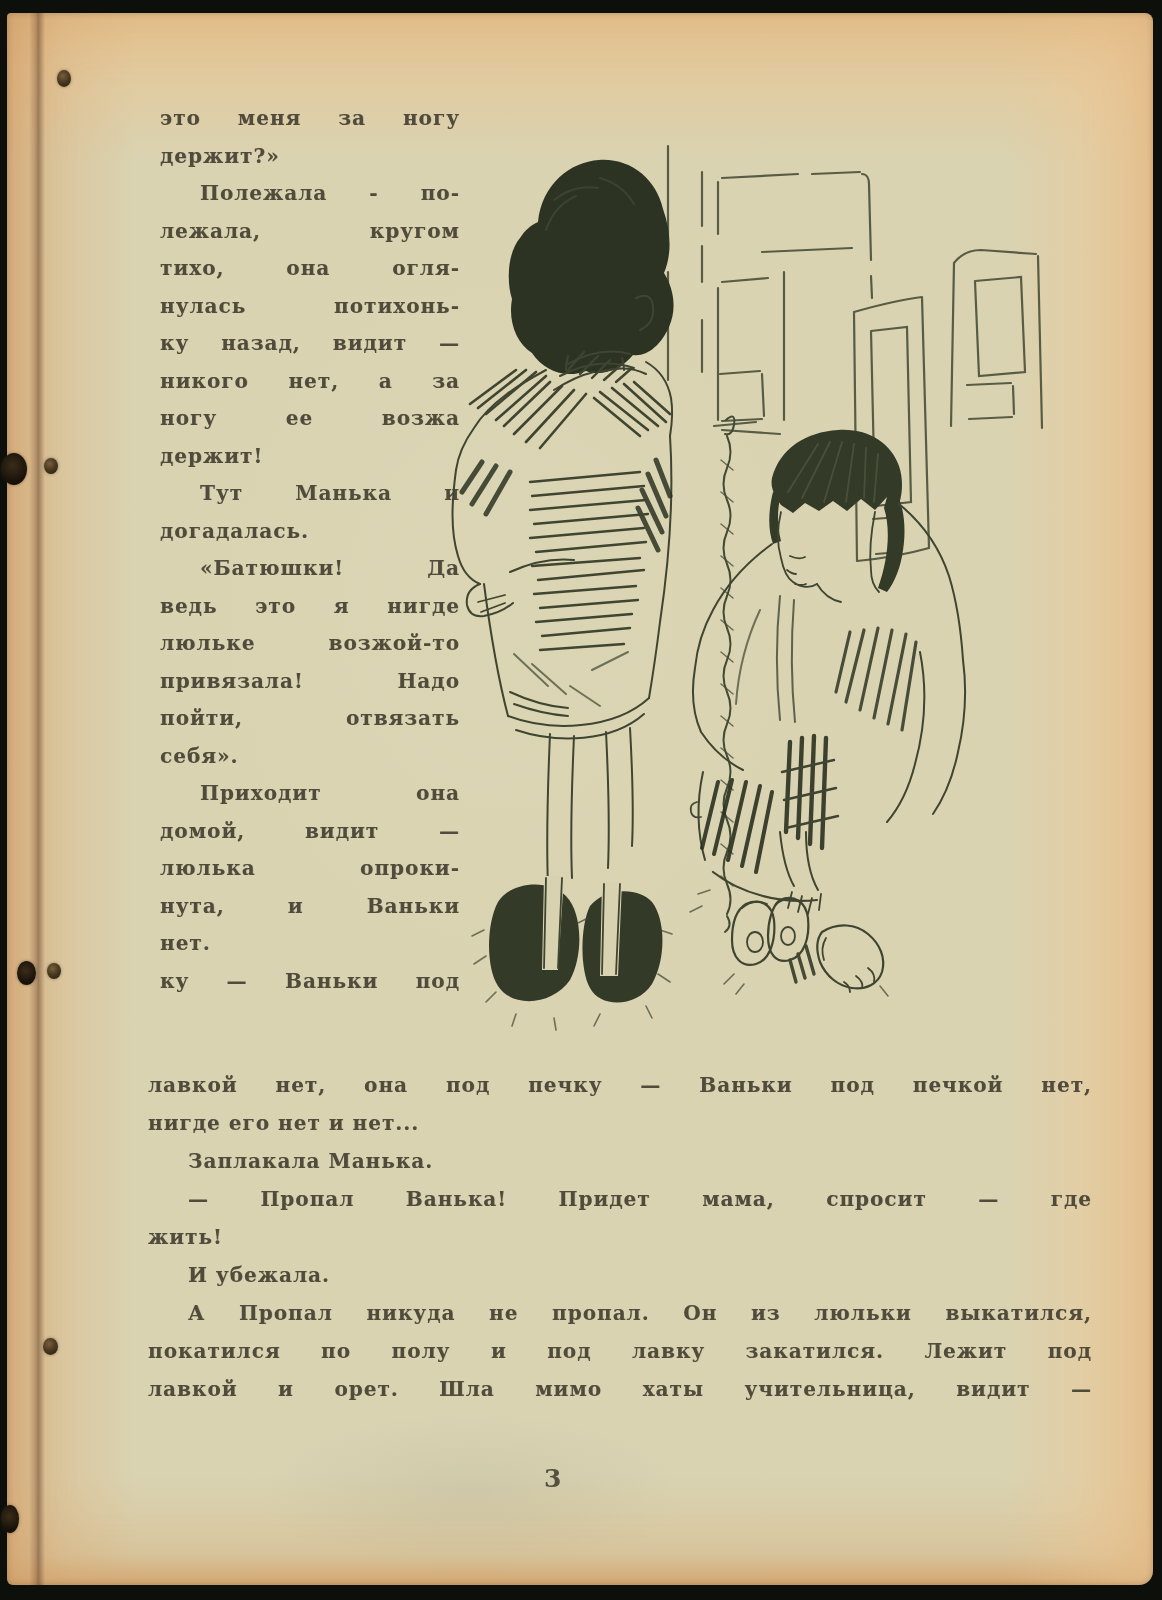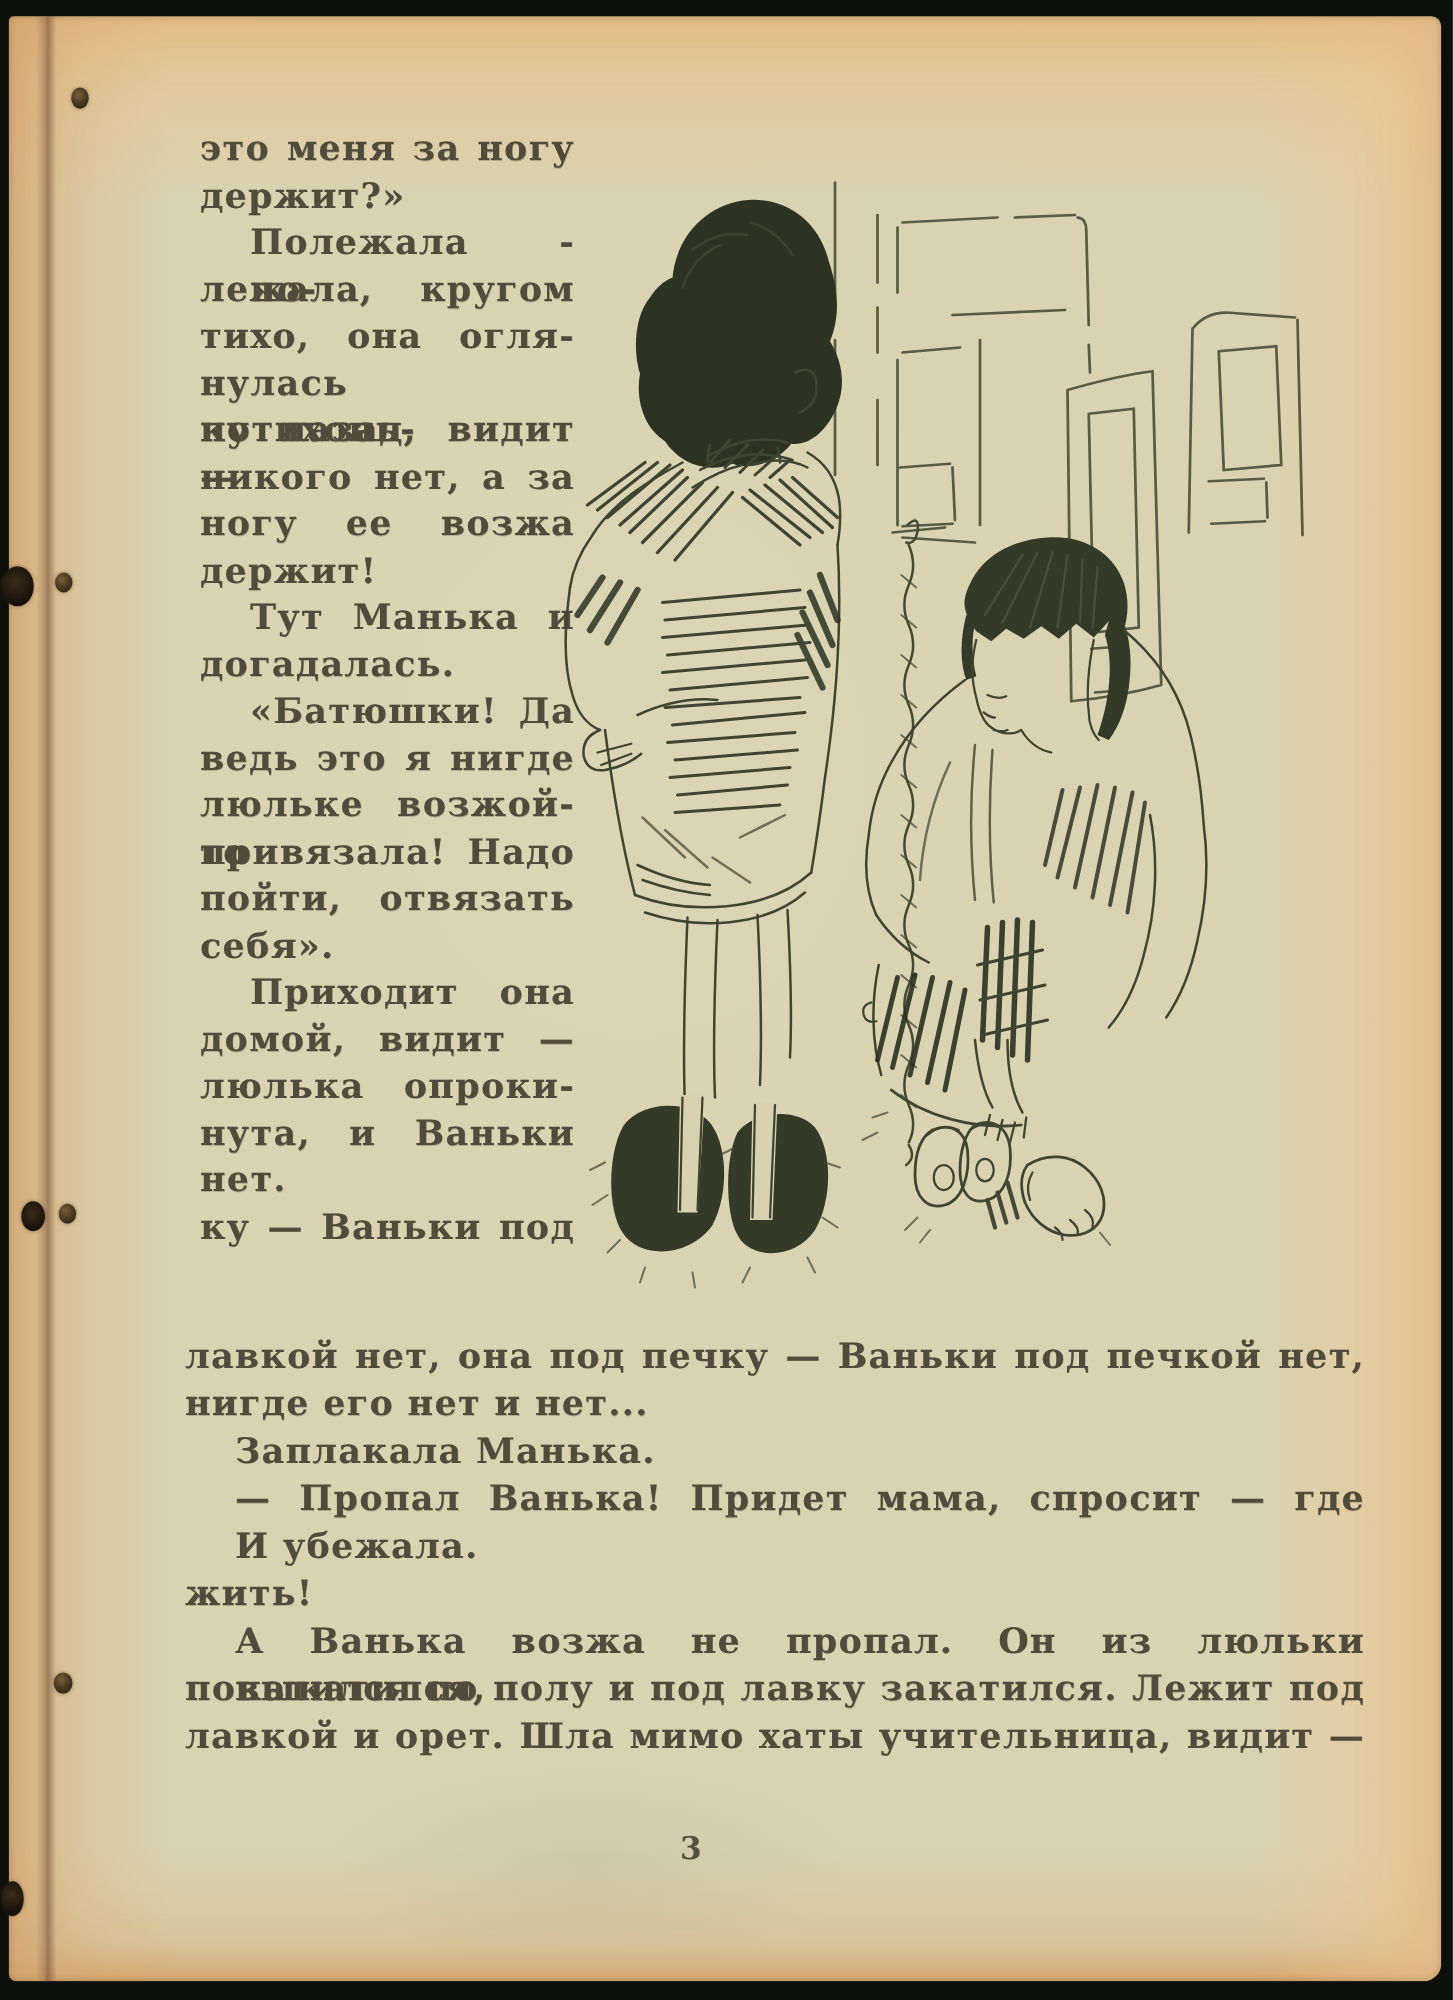--- a/index.html
+++ b/index.html
@@ -13,21 +13,21 @@
       linear-gradient(0deg, rgba(220,168,110,.85) 0px, rgba(220,178,124,.35) 30px, rgba(220,178,124,0) 110px),
       #d9d3b2;
     box-shadow: inset 0 0 70px rgba(150,110,60,.22), inset 0 0 6px rgba(60,40,20,.28);}
   .crease{position:absolute;left:22px;top:0;bottom:0;width:16px;
     background:linear-gradient(90deg, rgba(120,80,50,0) 0%, rgba(133,92,60,.40) 42%, rgba(92,62,40,.50) 58%, rgba(120,80,50,0) 100%);}
   .hole{position:absolute;border-radius:50%;
     background:radial-gradient(circle at 40% 35%, #7a5f3a 0%, #4a3a22 45%, #241b0e 100%);
     box-shadow:0 0 3px rgba(60,40,20,.5);}
   .hole.dark{background:radial-gradient(circle at 45% 40%, #3a2c18 0%, #17100a 70%);}
   .stain{position:absolute;pointer-events:none;}
-  .ln{height:37.5px;line-height:37.5px;color:#504b3b;font-size:28px;font-weight:700;
+  .ln{height:37.5px;line-height:37.5px;color:#504b3b;font-size:20px;font-weight:700;
       letter-spacing:1px;text-shadow:.4px .4px 0 rgba(80,75,58,.30);}
   .j{text-align:justify;text-align-last:justify;text-justify:inter-word;}
   .in{padding-left:40px;}
   .col{position:absolute;left:160px;top:100px;width:300px;}
   .full{position:absolute;left:148px;top:1066px;width:944px;}
   .full .ln{height:38px;line-height:38px;}
   .pageno{position:absolute;left:544px;top:1464px;font-size:25px;font-weight:700;color:#55503f;}
   .illus{position:absolute;left:450px;top:130px;width:630px;height:915px;}
 </style>
 </head>
@@ -74,23 +74,23 @@
     <div class="ln j">нута, и Ваньки</div>
     <div class="ln">нет.</div>
     <div class="ln j">ку — Ваньки под</div>
   </div>
 
   <div class="full">
     <div class="ln j">лавкой нет, она под печку — Ваньки под печкой нет,</div>
     <div class="ln">нигде его нет и нет...</div>
     <div class="ln in">Заплакала Манька.</div>
     <div class="ln j in">— Пропал Ванька! Придет мама, спросит — где</div>
+    <div class="ln">жить!</div>
     <div class="ln in">И убежала.</div>
-    <div class="ln">жить!</div>
-    <div class="ln j in">А Ванька возжа не пропал. Он из люльки выкатился,</div>
+    <div class="ln j in">А Пропал никуда не пропал. Он из люльки выкатился,</div>
     <div class="ln j">покатился по полу и под лавку закатился. Лежит под</div>
     <div class="ln j">лавкой и орет. Шла мимо хаты учительница, видит —</div>
   </div>
 
   <svg class="illus" viewBox="0 0 630 915" xmlns="http://www.w3.org/2000/svg">
 
     <g stroke="#4a503a" stroke-width="2.2" fill="none" stroke-linecap="round" opacity="0.9">
       <path d="M218,16 V120 M218,142 V250"></path>
       <path d="M252,42 V96 M252,116 V152 M252,190 V242"></path>
       <path d="M272,48 L348,44 M362,44 L410,42"></path>

